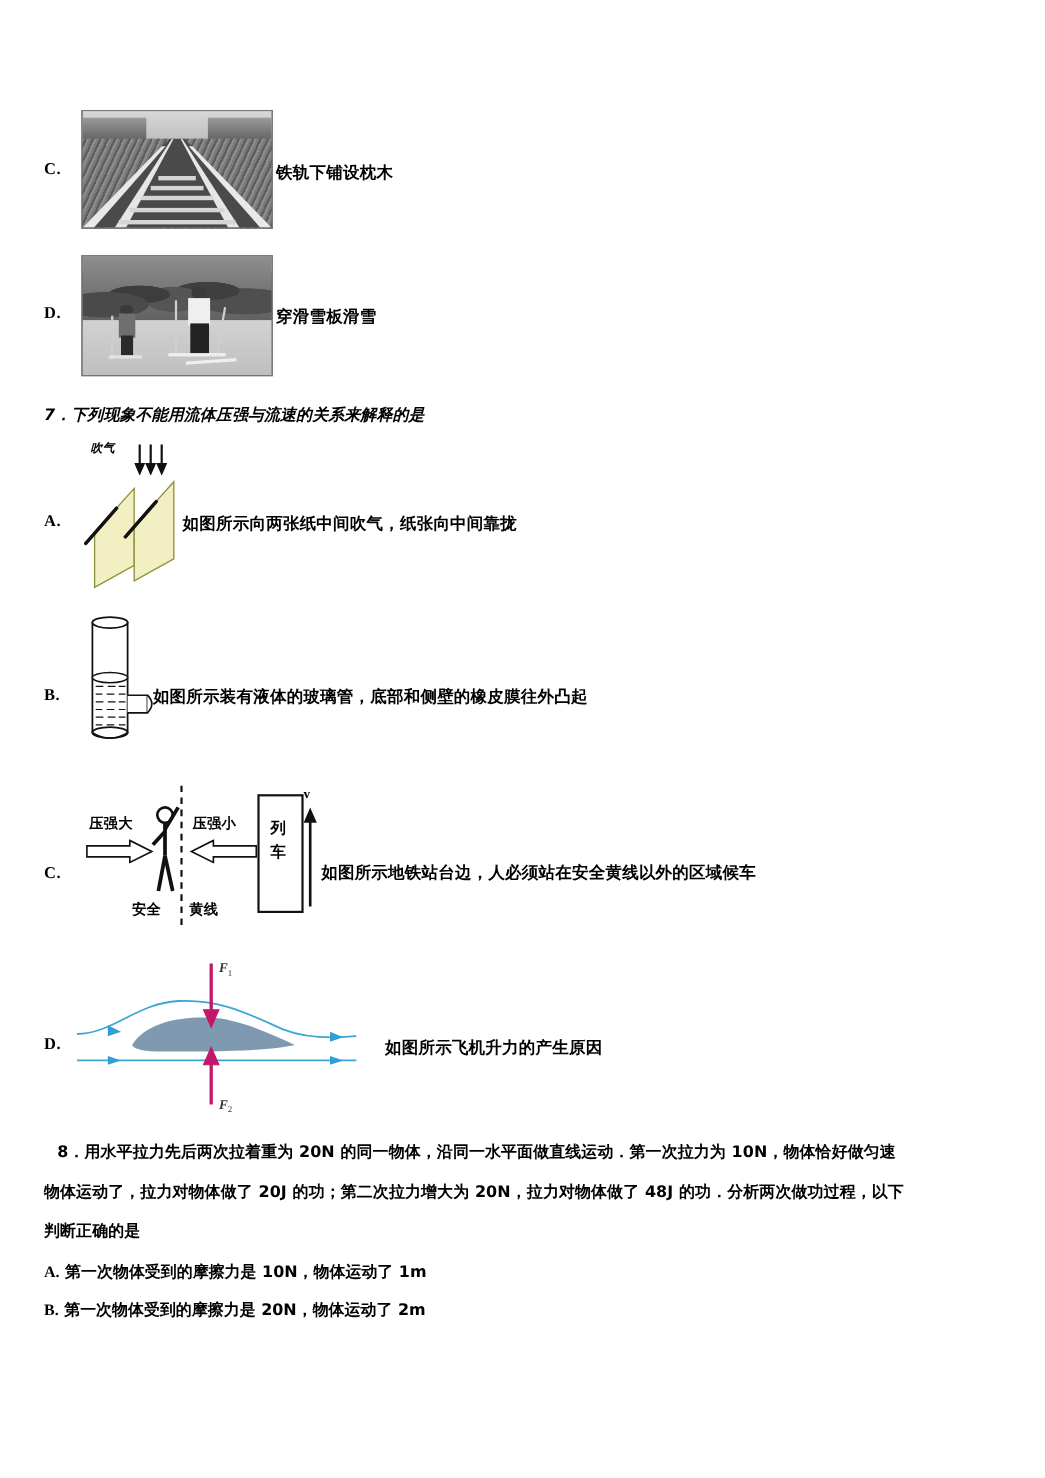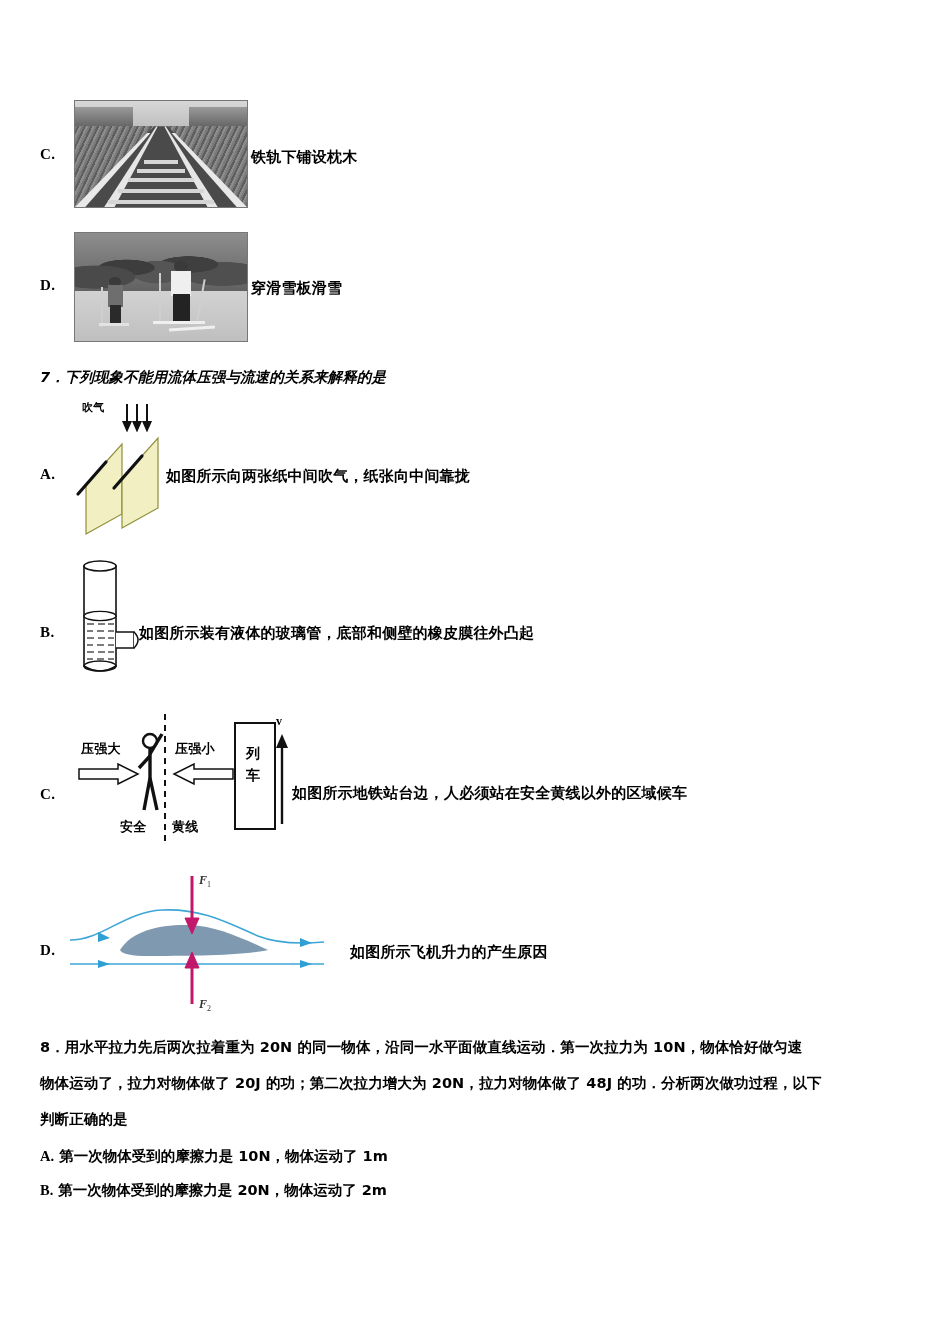--- a/index.html
+++ b/index.html
@@ -149,21 +149,21 @@
   </div>
 
   <div class="abs cn" style="left:251px; top:279px;">穿滑雪板滑雪</div>
 
   <div class="abs qtext" style="left:40px; top:368px;font-style:italic;">
     <span>7．</span><span>下列现象不能用流体压强与流速的关系来解释的是</span>
   </div>
 
   <div class="abs opt-label" style="left:40px; top:466px;">A.</div>
 
-  <div class="abs" style="left:70px; top:400px; width:120px; height:140px;">
+  <div class="abs" style="left:70px; top:400px; width:120px; height:140px;font-style:italic;">
     <div class="abs cn" style="left:12px; top:0px; font-size:11px;">吹气</div>
 
     <svg class="abs" style="left:52px; top:2px;" width="36" height="30" viewBox="0 0 36 30">
       <g stroke="#111" stroke-width="2" fill="#111">
         <line x1="5" y1="2" x2="5" y2="22"></line>
           <polygon points="1.5,20 8.5,20 5,28"></polygon>
         <line x1="15" y1="2" x2="15" y2="22"></line>
           <polygon points="11.5,20 18.5,20 15,28"></polygon>
         <line x1="25" y1="2" x2="25" y2="22"></line>
           <polygon points="21.5,20 28.5,20 25,28"></polygon>
@@ -293,21 +293,21 @@
     <g stroke="#c2186b" fill="#c2186b">
       <line x1="130" y1="136" x2="130" y2="94" stroke-width="3"></line>
       <polygon points="123,100 137,100 130,84"></polygon>
     </g>
     <text x="137" y="140" font-family="Liberation Serif, serif" font-style="italic" font-size="12" font-weight="bold" fill="#333">F</text>
     <text x="145" y="143" font-family="Liberation Serif, serif" font-size="8" fill="#333">2</text>
   </svg>
 
   <div class="abs cn" style="left:331px; top:943px;margin-left:19px;">如图所示飞机升力的产生原因</div>
 
-  <div class="abs qtext" style="left:40px; top:1038px;">
+  <div class="abs qtext" style="left:52px; top:1038px;">
     <span>8．</span><span>用水平拉力先后两次拉着重为 20N 的同一物体，沿同一水平面做直线运动．第一次拉力为 10N，物体恰好做匀速</span>
   </div>
   <div class="abs qtext" style="left:40px; top:1074px;">物体运动了，拉力对物体做了 20J 的功；第二次拉力增大为 20N，拉力对物体做了 48J 的功．分析两次做功过程，以下</div>
   <div class="abs qtext" style="left:40px; top:1110px;">判断正确的是</div>
 
   <div class="abs ansline" style="left:40px; top:1147px;">
     <span class="lbl">A.</span>
     <span>第一次物体受到的摩擦力是 10N，物体运动了 1m</span>
   </div>
   <div class="abs ansline" style="left:40px; top:1181px;">

